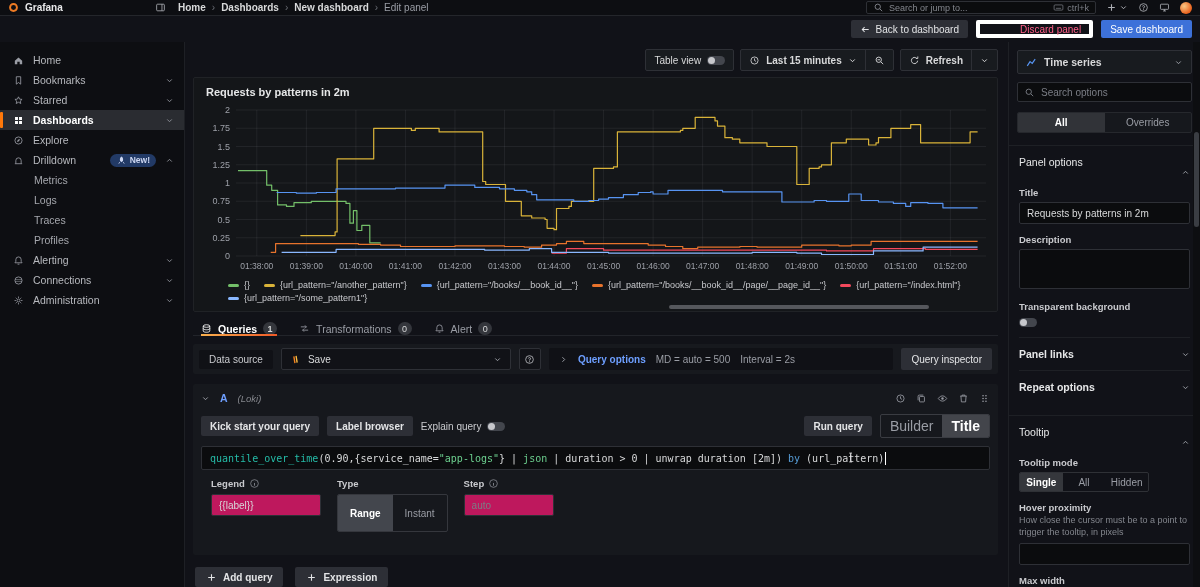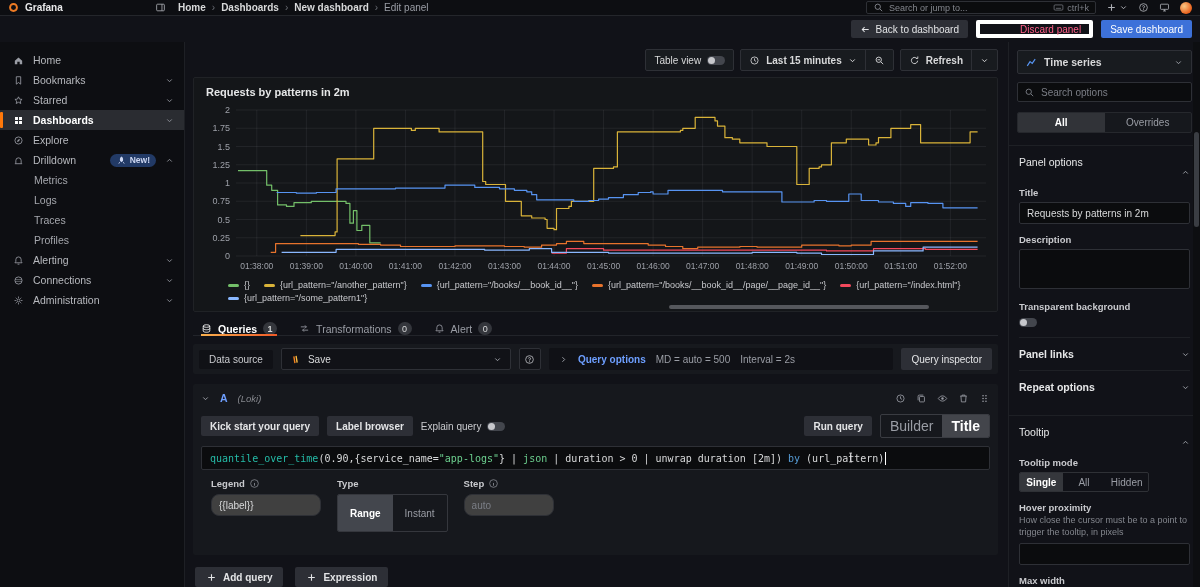--- a/index.html
+++ b/index.html
@@ -92,21 +92,21 @@
   .code-box{ background:#0b0c0e; border:1px solid #2e3036; border-radius:2px; height:24px; display:flex; align-items:center; padding:0 8px; font-family:"DejaVu Sans Mono", monospace; font-size:10px; position:relative; }
   .caret{ display:inline-block; width:1px; height:13px; background:#fff; margin-left:1px; animation:blink 1s steps(1) infinite; }
   @keyframes blink{ 50%{opacity:0;} }
   .ibeam{ position:absolute; left:645px; top:5px; color:#e8e8ea; }
 
   .opts-block{ margin-top:8px; }
   .opts-head{ display:flex; align-items:center; gap:6px; font-size:10px; color:#d8d9da; font-weight:bold; }
   .opts-info{ margin-left:auto; color:#9a9da5; font-weight:normal; display:flex; gap:4px; align-items:center; }
   .opts-fields{ display:flex; gap:16px; margin:8px 0 13px 10px; }
   .field label{ font-size:9.5px; font-weight:bold; color:#c9cace; display:flex; gap:4px; align-items:center; margin-bottom:5px; }
-  .tinput{ background:#404040; border:1px solid #2e3036; border-radius:8px; height:22px; color:#d8d9da; font-size:10px; padding:0 7px; width:110px; font-family:"Liberation Sans", sans-serif; }
+  .tinput{ background:#be185d; border:1px solid #2e3036; border-radius:2px; height:22px; color:#d8d9da; font-size:10px; padding:0 7px; width:110px; font-family:"Liberation Sans", sans-serif; }
   .tinput::placeholder{ color:#7b7e86; }
   .seg-group{ display:flex; border:1px solid #35373d; border-radius:2px; overflow:hidden; height:38px; }
   .seg-group .seg{ padding:0 12px; display:flex; align-items:center; color:#9a9da5; font-size:10px; cursor:pointer; }
   .seg-group .seg.active{ background:#43464d; color:#fff; font-weight:bold; }
 
   .bottom-btns{ display:flex; gap:12px; margin:12px 0 0 2px; }
   .gbtn{ background:#2d2f36; color:#e3e4e6; height:20px; display:inline-flex; align-items:center; gap:6px; padding:0 11px; border-radius:2px; font-size:10px; font-weight:bold; cursor:pointer; }
 
   
   .opt-pane{ width:192px; flex:0 0 auto; border-left:1px solid #1e2025; padding:8px 8px 0; position:relative; background:#111218; }

